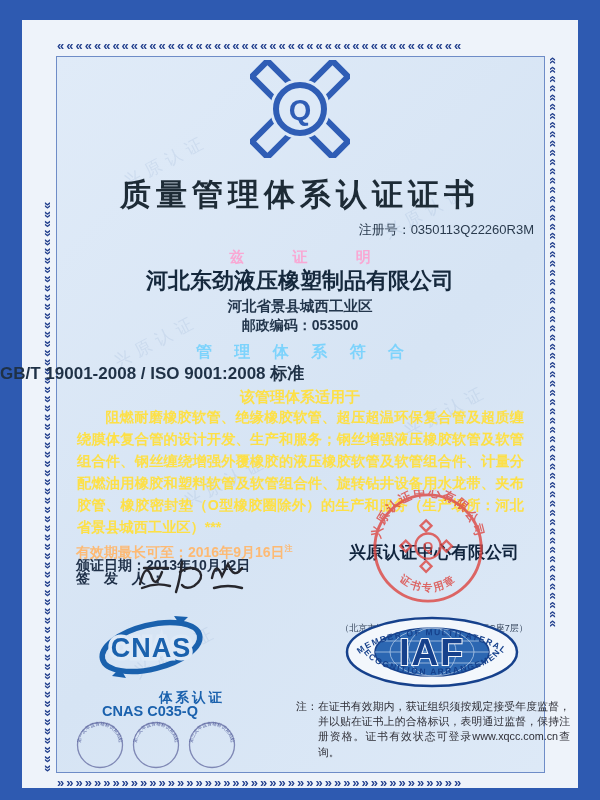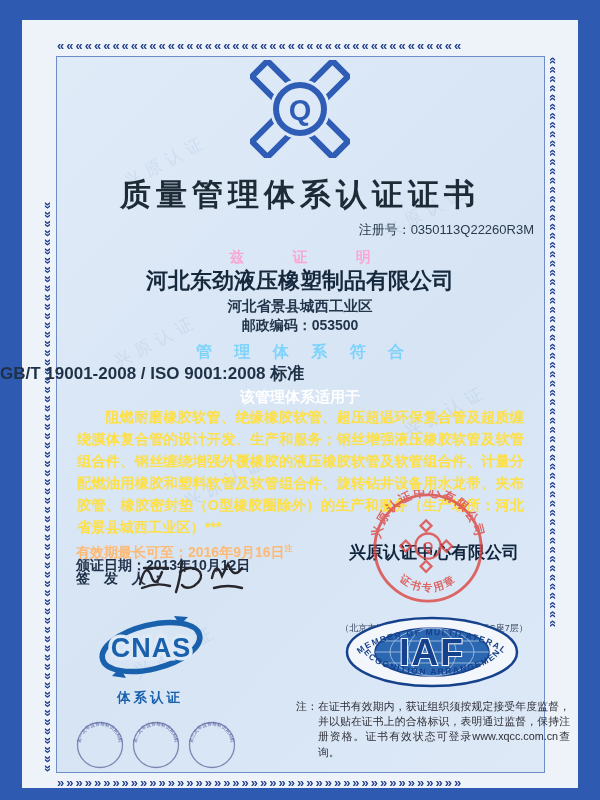--- a/index.html
+++ b/index.html
@@ -22,34 +22,34 @@
          letter-spacing:5px;color:#1d2b36;}
   .reg{top:221px;right:66px;font-size:13px;color:#2a3b4e;}
   .hereby{left:0;top:248px;width:100%;text-align:center;font-size:15px;font-weight:bold;
           letter-spacing:22px;text-indent:22px;color:#f9a8d4;}
   .company{left:0;top:266px;width:100%;text-align:center;font-size:22px;font-weight:bold;color:#15283c;}
   .caddr{left:0;top:297px;width:100%;text-align:center;font-size:14.5px;font-weight:600;color:#23364c;}
   .postal{left:0;top:317px;width:100%;text-align:center;font-size:14px;font-weight:600;color:#23364c;}
   .conform{left:0;top:342px;width:100%;text-align:center;font-size:16px;font-weight:bold;
            letter-spacing:9px;text-indent:9px;color:#7dd3fc;}
   .standard{left:0;top:362px;width:100%;text-align:left;font-size:17px;font-weight:bold;color:#1f3146;}
-  .scopehead{left:0;top:388px;width:100%;text-align:center;font-size:15px;font-weight:bold;color:#ffffff;}
+  .scopehead{left:0;top:388px;width:100%;text-align:center;font-size:15px;font-weight:bold;color:#fde047;}
   .scope{left:77px;top:406px;width:447px;font-size:14.2px;line-height:22px;font-weight:600;
          text-align:justify;text-indent:2em;color:#fde047;}
   .issue{left:76px;top:521px;font-size:14px;font-weight:600;color:#1f3048;margin-top:36px;}
   .valid{left:76px;top:543px;font-size:14px;font-weight:700;color:#fdba74;}
   .valid sup{font-size:8px;}
   .signer{left:76px;top:570px;font-size:14px;font-weight:600;letter-spacing:5px;color:#1f3048;}
   .sig{left:130px;top:548px;}
   .issuer-name{left:328px;top:541px;width:212px;text-align:center;font-size:17px;
                font-weight:bold;color:#10243d;}
   .issuer-addr{left:318px;top:582px;width:232px;text-align:center;font-size:9px;color:#33435a;margin-top:40px;}
   .stamp{left:370px;top:490px;opacity:.8;}
   .cnas-svg{left:96px;top:610px;}
-  .cnas-l1{left:75px;top:689px;width:150px;text-align:center;font-size:13.5px;font-weight:bold;
+  .cnas-l1{left:75px;top:689px;width:150px;text-align:right;font-size:13.5px;font-weight:bold;
            color:#1a61ad;letter-spacing:3px;}
   .cnas-l2{left:75px;top:703px;width:150px;text-align:center;font-size:14.5px;font-weight:bold;
            color:#1a61ad;}
   .iaf-svg{left:345px;top:616px;}
   .note{left:296px;top:699px;width:252px;font-size:10.8px;line-height:15.2px;color:#2e2e36;
         padding-left:22px;text-indent:-22px;text-align:justify;}
   .circ1{left:75px;top:720px;} .circ2{left:131px;top:720px;} .circ3{left:187px;top:720px;}
 </style>
 </head>
 <body>
@@ -143,20 +143,21 @@
 
   <svg class="abs cnas-svg" width="110" height="74" viewBox="0 0 110 74">
     <g transform="rotate(-14 55 37)">
       <ellipse cx="55" cy="37" rx="50" ry="22" fill="none" stroke="#1a61ad" stroke-width="5.5"></ellipse>
     </g>
     <polygon points="92,7 78,6 84,15" fill="#1a61ad"></polygon>
     <polygon points="16,66 30,68 24,58" fill="#1a61ad"></polygon>
     <text x="55" y="47" text-anchor="middle" font-size="27" font-weight="bold" fill="#1a61ad" stroke="#dde9f7" stroke-width="7" paint-order="stroke" letter-spacing="1">CNAS</text>
   </svg>
   <div class="abs cnas-l1">体系认证</div>
+  <div class="abs cnas-l2">CNAS C035-Q</div>
 
   <svg class="abs iaf-svg" width="174" height="72" viewBox="0 0 174 72">
     <defs>
       <path id="iafTop" d="M 10 44 A 79 32 0 0 1 164 44"></path>
       <path id="iafBottom" d="M 20 38 A 70 29 0 0 0 154 38"></path>
     </defs>
     <ellipse cx="87" cy="36" rx="85" ry="34" fill="#f3f7fc" stroke="#16418c" stroke-width="2.5"></ellipse>
     <ellipse cx="87" cy="36" rx="57" ry="24" fill="#2c67b2" stroke="#16418c" stroke-width="1.5"></ellipse>
     <g fill="none" stroke="#cfe0f2" stroke-width="0.8" opacity="0.8">
       <ellipse cx="87" cy="36" rx="24" ry="24"></ellipse>

